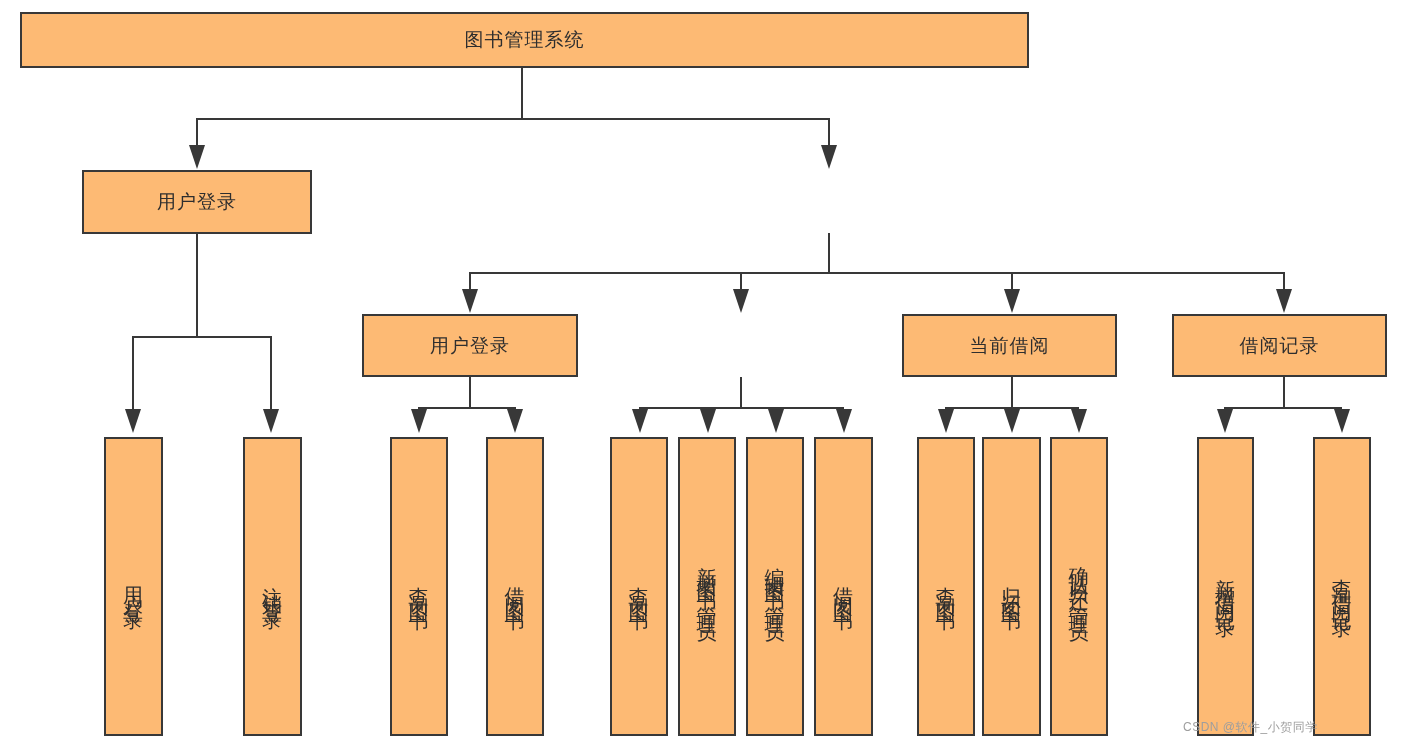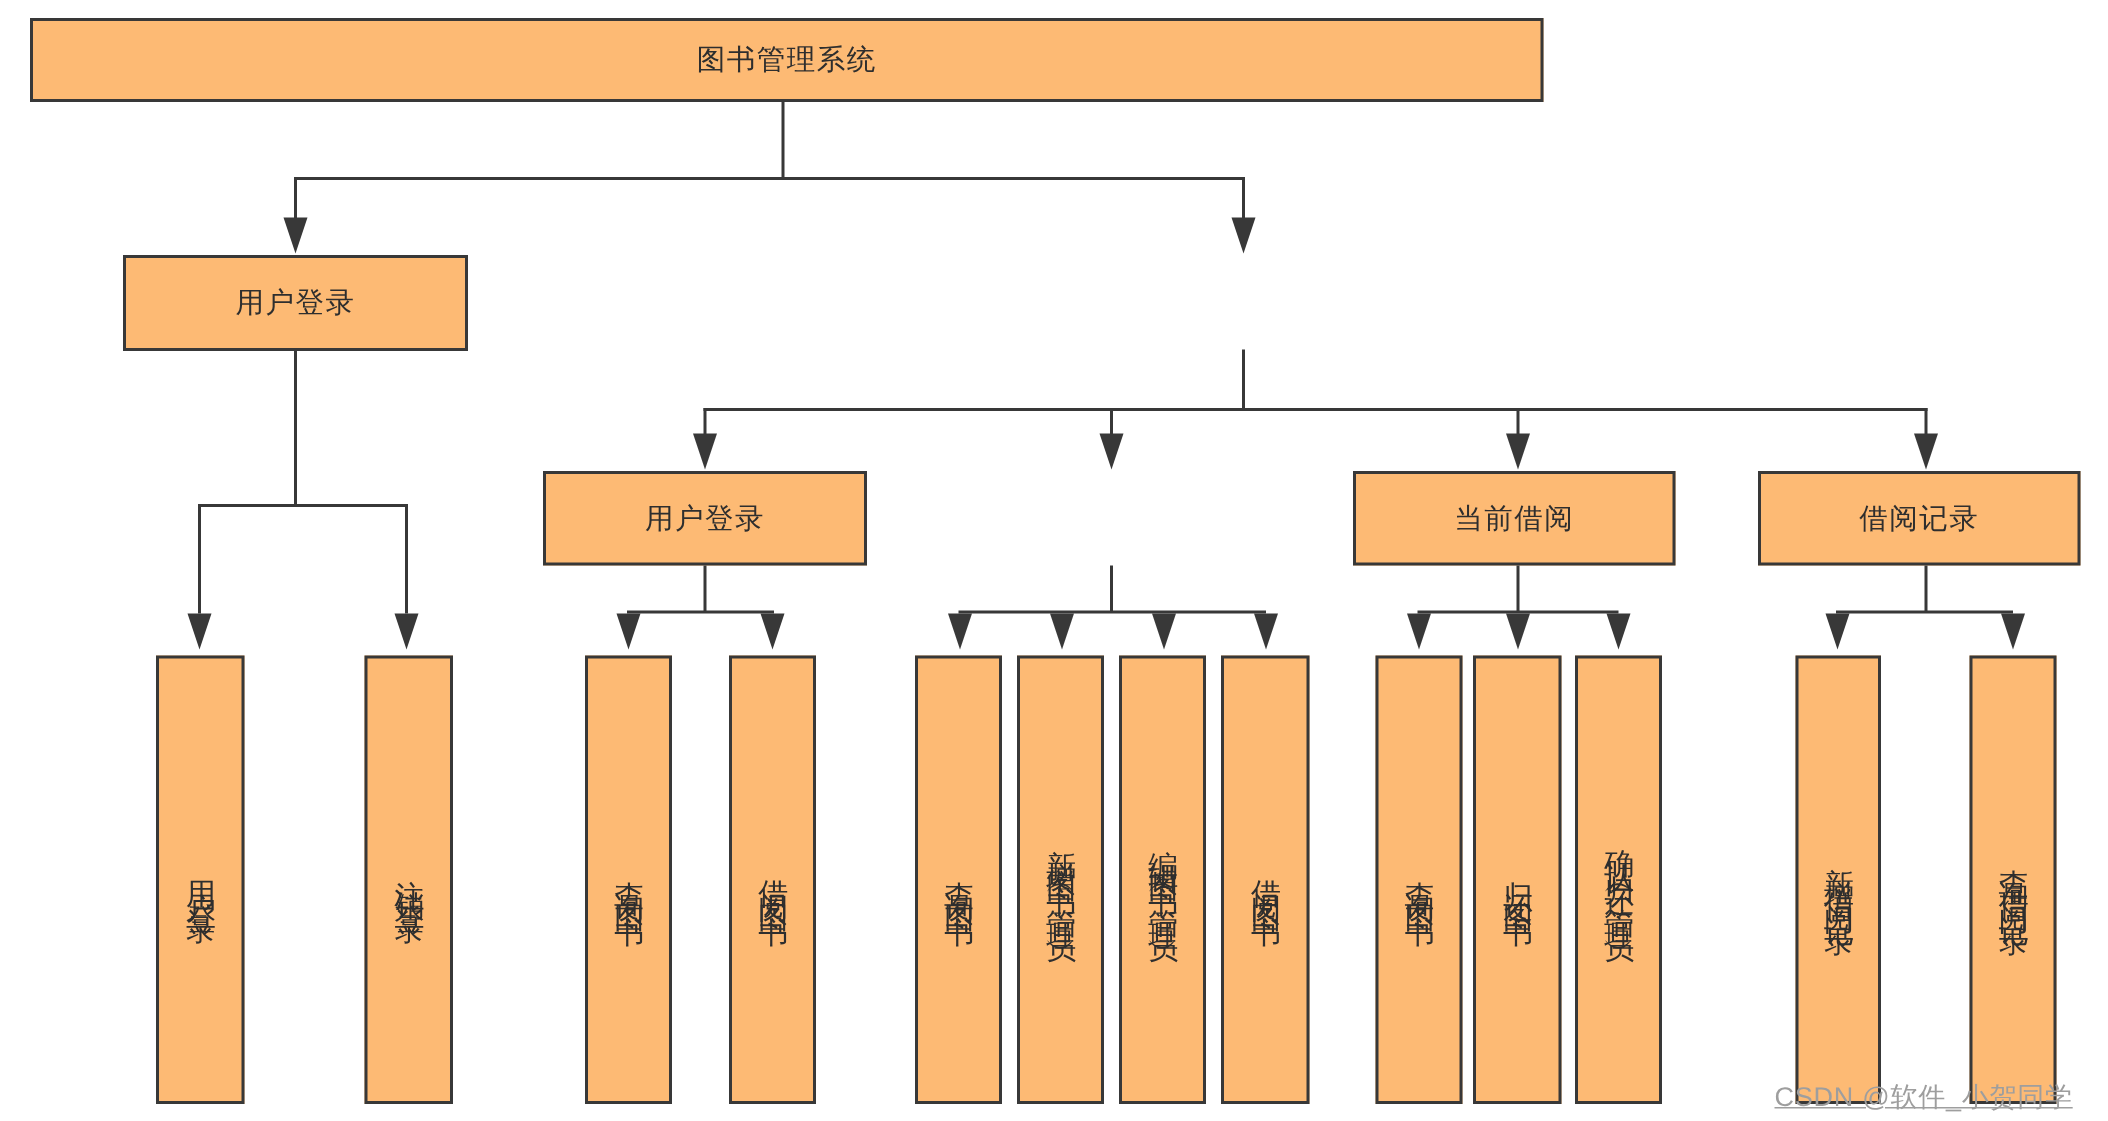--- a/index.html
+++ b/index.html
@@ -45,25 +45,24 @@
     width: 0;
     height: 0;
     border-left: 8px solid transparent;
     border-right: 8px solid transparent;
     border-top: 24px solid #383838;
   }
   .watermark {
     position: absolute;
     left: 1183px;
     top: 719px;
-    font-size: 18px;
+    font-size: 12px;
     color: #9e9e9e;
     letter-spacing: 0.5px;
     white-space: nowrap;
-    text-decoration: underline;
   }
 </style>
 </head>
 <body>
 
 <div class="diagram">
 
   <div class="node h-label root-box" style="left:20px; top:12px; width:1009px; height:56px;">
     <span>图书管理系统</span>
   </div>

